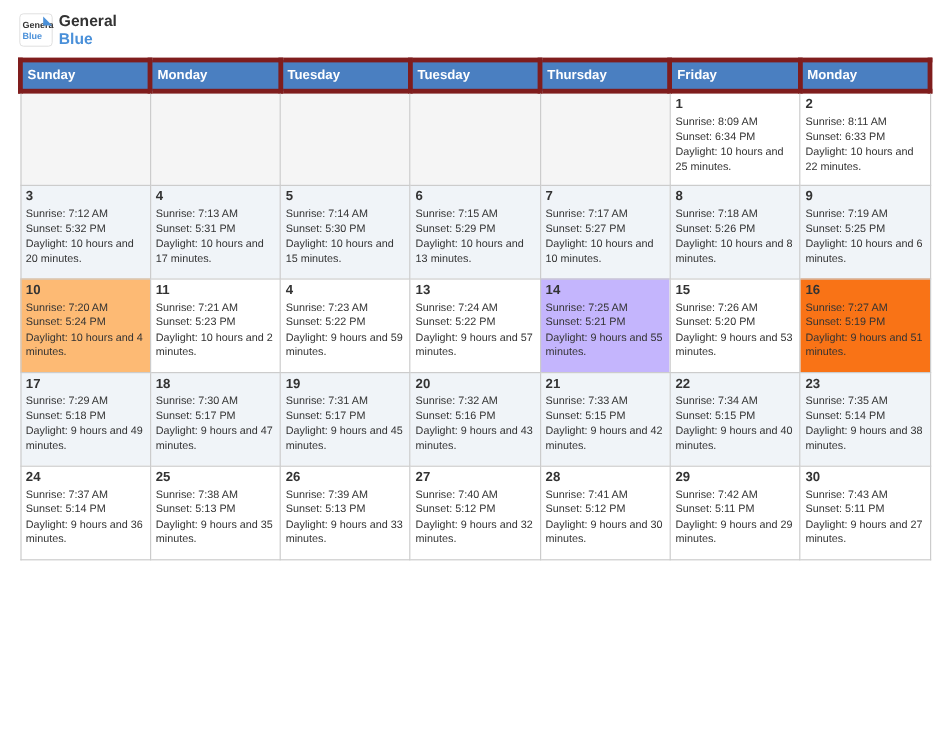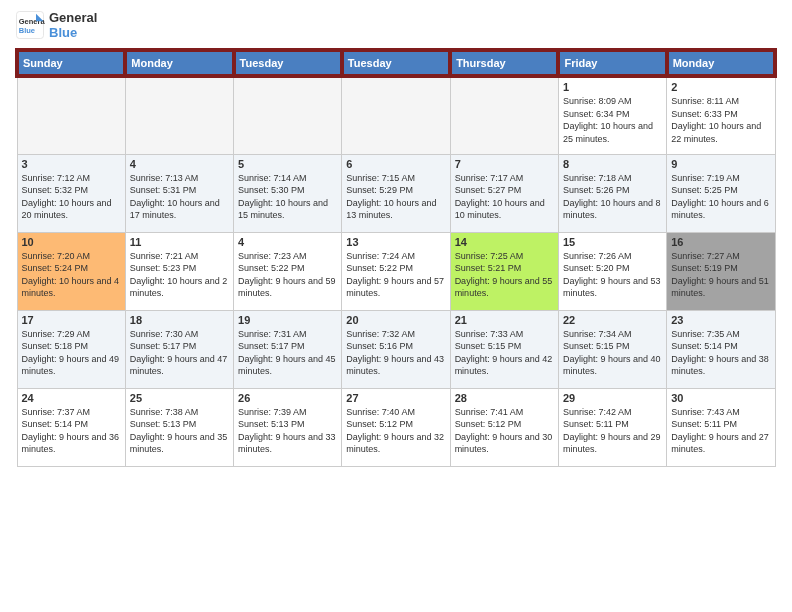--- a/index.html
+++ b/index.html
@@ -175,29 +175,29 @@
             <div class="day-info">Sunrise: 7:21 AM<br>Sunset: 5:23 PM<br>Daylight: 10 hours and 2 minutes.</div>
           </td>
           <td style="background: rgb(255, 255, 255);">
             <div class="day-num">4</div>
             <div class="day-info">Sunrise: 7:23 AM<br>Sunset: 5:22 PM<br>Daylight: 9 hours and 59 minutes.</div>
           </td>
           <td style="background: rgb(255, 255, 255);">
             <div class="day-num">13</div>
             <div class="day-info">Sunrise: 7:24 AM<br>Sunset: 5:22 PM<br>Daylight: 9 hours and 57 minutes.</div>
           </td>
-          <td style="background: #bef264;">
+          <td style="background: #c4b5fd;">
             <div class="day-num">14</div>
             <div class="day-info">Sunrise: 7:25 AM<br>Sunset: 5:21 PM<br>Daylight: 9 hours and 55 minutes.</div>
           </td>
           <td style="background: rgb(255, 255, 255);">
             <div class="day-num">15</div>
             <div class="day-info">Sunrise: 7:26 AM<br>Sunset: 5:20 PM<br>Daylight: 9 hours and 53 minutes.</div>
           </td>
-          <td style="background: #a3a3a3; margin-top: 15px;">
+          <td style="background: #f97316; margin-top: 15px;">
             <div class="day-num">16</div>
             <div class="day-info">Sunrise: 7:27 AM<br>Sunset: 5:19 PM<br>Daylight: 9 hours and 51 minutes.</div>
           </td>
         </tr>
         <tr>
           <td style="background: rgb(240, 244, 248);">
             <div class="day-num">17</div>
             <div class="day-info">Sunrise: 7:29 AM<br>Sunset: 5:18 PM<br>Daylight: 9 hours and 49 minutes.</div>
           </td>
           <td style="background: rgb(240, 244, 248);">

